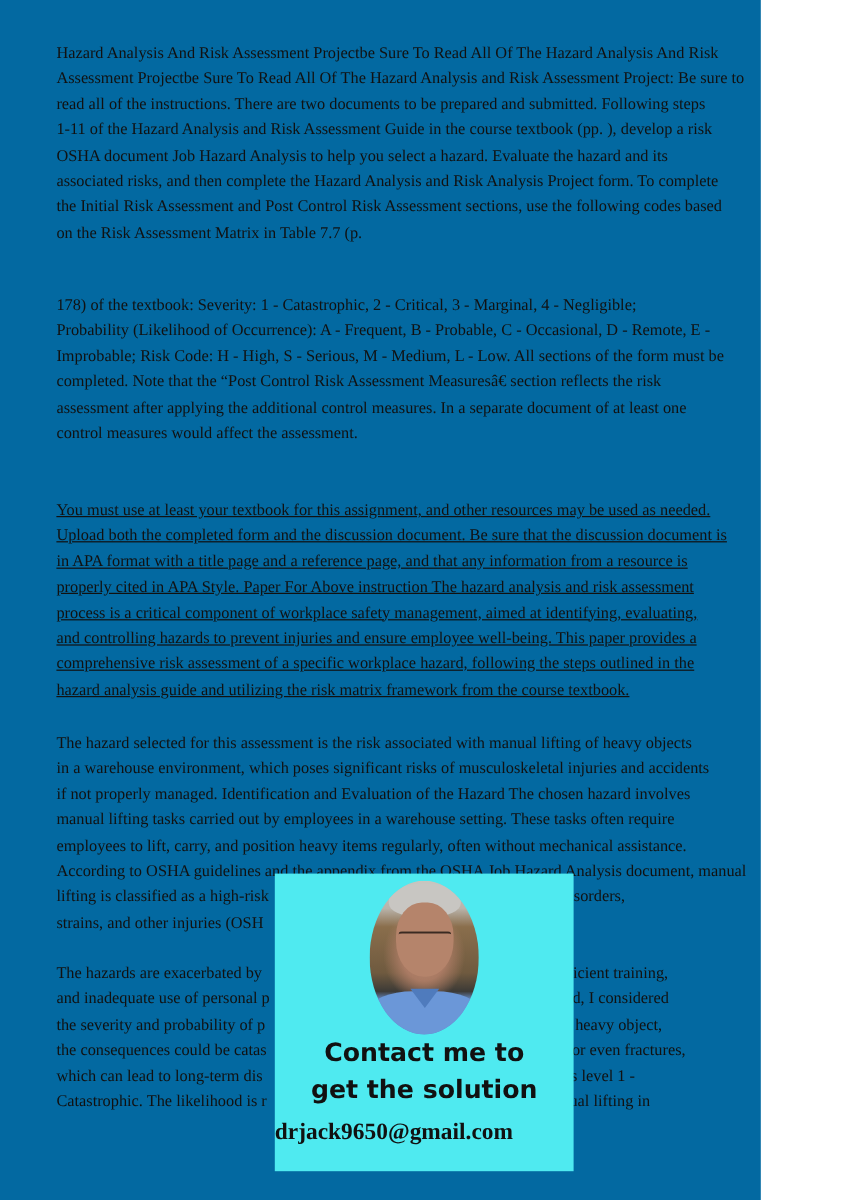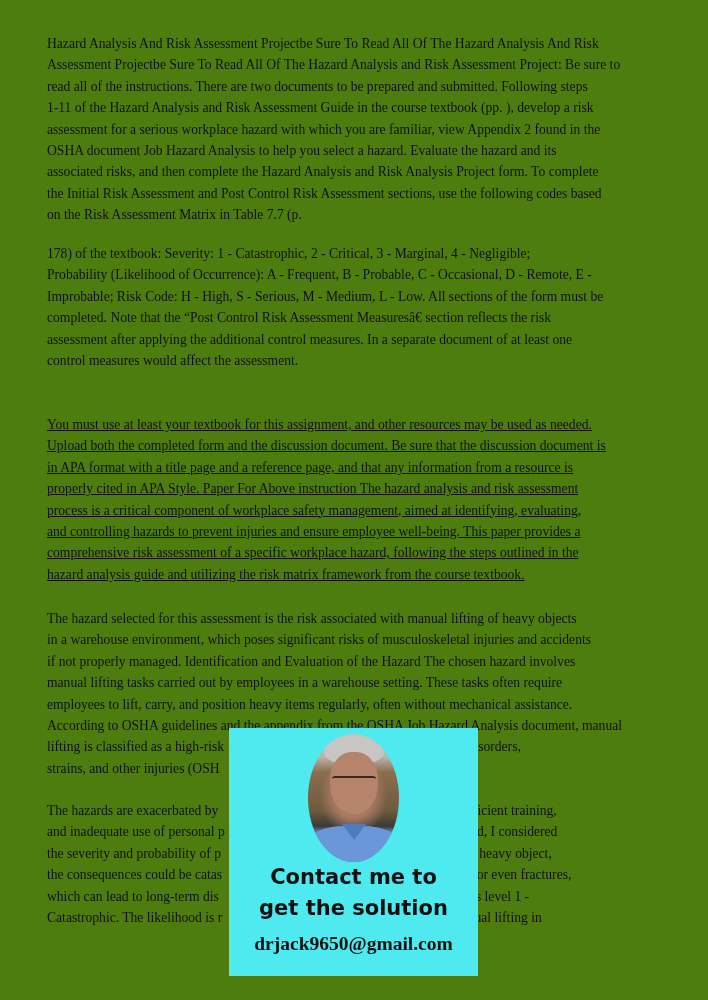--- a/index.html
+++ b/index.html
@@ -11,23 +11,23 @@
       width: 708px;
       height: 1000px;
       position: relative;
       overflow: hidden;
       font-family: "Liberation Serif", "DejaVu Serif", serif;
       color: #111111;
     }
     .page {
       position: absolute;
       left: 0; top: 0;
-      width: 708px;
+      width: 634px;
       height: 1000px;
-      background: #4d7c0f;
+      background: #0369a1;
     }
     .paragraph {
       position: absolute;
       left: 47px;
       width: 640px;
     }
     .line {
       display: block;
       height: 21.4px;
       line-height: 21.4px;
@@ -109,39 +109,38 @@
       font-weight: bold;
       font-size: 21px;
       line-height: 31px;
       color: #111111;
     }
     .promo-email {
       position: absolute;
       left: 0;
       top: 202px;
       width: 249px;
-      text-align: center;
+      text-align: left;
       font-family: "Liberation Serif", "DejaVu Serif", serif;
       font-weight: bold;
       font-size: 19.5px;
       line-height: 28px;
       color: #111111;
     }
   </style>
 </head>
 <body>
 
 <div class="page">
 
   <div class="paragraph" id="p1">
     <span class="line">Hazard Analysis And Risk Assessment Projectbe Sure To Read All Of The Hazard Analysis And Risk</span>
     <span class="line">Assessment Projectbe Sure To Read All Of The Hazard Analysis and Risk Assessment Project: Be sure to</span>
     <span class="line">read all of the instructions. There are two documents to be prepared and submitted. Following steps</span>
     <span class="line">1-11 of the Hazard Analysis and Risk Assessment Guide in the course textbook (pp. ), develop a risk</span>
-    <span class="line">assessment for a serious workplace hazard with which you are familiar, view Appendix 2 found in the</span>
     <span class="line">OSHA document Job Hazard Analysis to help you select a hazard. Evaluate the hazard and its</span>
     <span class="line">associated risks, and then complete the Hazard Analysis and Risk Analysis Project form. To complete</span>
     <span class="line">the Initial Risk Assessment and Post Control Risk Assessment sections, use the following codes based</span>
     <span class="line">on the Risk Assessment Matrix in Table 7.7 (p.</span>
   </div>
 
   <div class="paragraph" id="p2">
     <span class="line">178) of the textbook: Severity: 1 - Catastrophic, 2 - Critical, 3 - Marginal, 4 - Negligible;</span>
     <span class="line">Probability (Likelihood of Occurrence): A - Frequent, B - Probable, C - Occasional, D - Remote, E -</span>
     <span class="line">Improbable; Risk Code: H - High, S - Serious, M - Medium, L - Low. All sections of the form must be</span>

